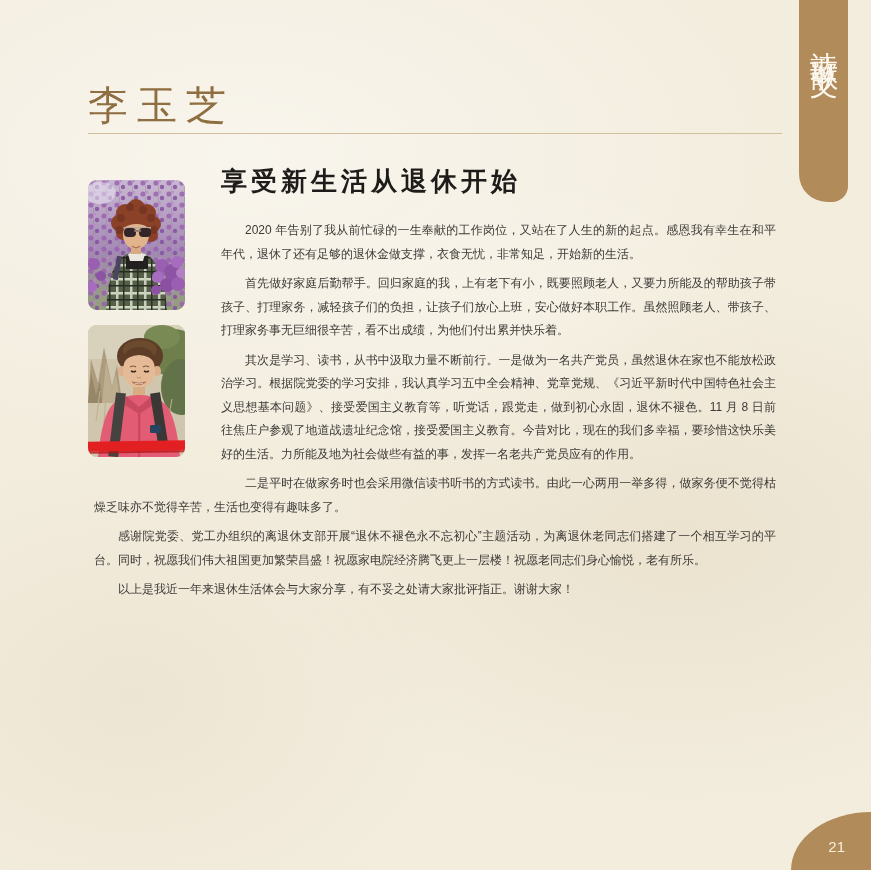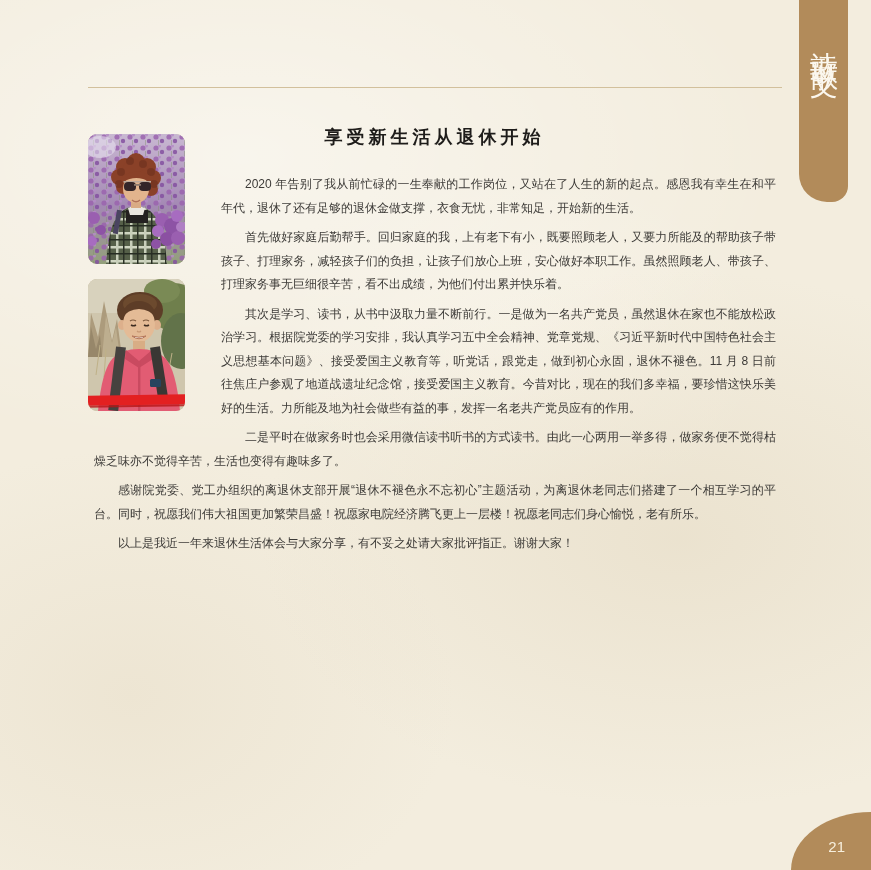--- a/index.html
+++ b/index.html
@@ -42,23 +42,24 @@
   }
   .article { position:relative; }
   .photo-col { float:left; width:97px; margin:14px 36px 26px 0; }
   .photo {
     display:block; width:97px; border-radius:9px; overflow:hidden;
     line-height:0; background:#cabfa8;
   }
   .photo svg { display:block; }
   .photo + .photo { margin-top:15px; }
   .article-title {
-    margin:32px 134px 19px 0; text-align:center;
-    font-size:18px; font-weight:bold; letter-spacing:4px; line-height:34px;
+    margin:32px 134px 19px 0; 
+    font-size:26px; font-weight:bold; letter-spacing:4px; line-height:34px;
     color:#1e1c1a;
+    font-family:Liberation Mono, monospace;
   }
   .article-body p {
     margin:6px; font-size:12px; line-height:23.5px; color:#3c3a37;
     text-align:justify; text-indent:2em;
   }
   
   .corner {
     position:absolute; right:0; bottom:0; width:80px; height:58px;
     background:var(--accent, #b28b5a);
     border-top-left-radius:100% 100%;
@@ -72,20 +73,21 @@
 <body>
 
 <div class="page">
 
   <div class="side-tab">
     <span class="side-tab-label">诗歌散文</span>
   </div>
 
   <div class="content">
 
+    <h1 class="author-name">李玉芝</h1>
     <div class="divider"></div>
 
     <div class="article">
 
       <div class="photo-col">
 
         <span class="photo">
           <svg width="97" height="130" viewBox="0 0 97 130" xmlns="http://www.w3.org/2000/svg">
             <defs>
               <linearGradient id="g1" x1="0" y1="0" x2="0" y2="1">

